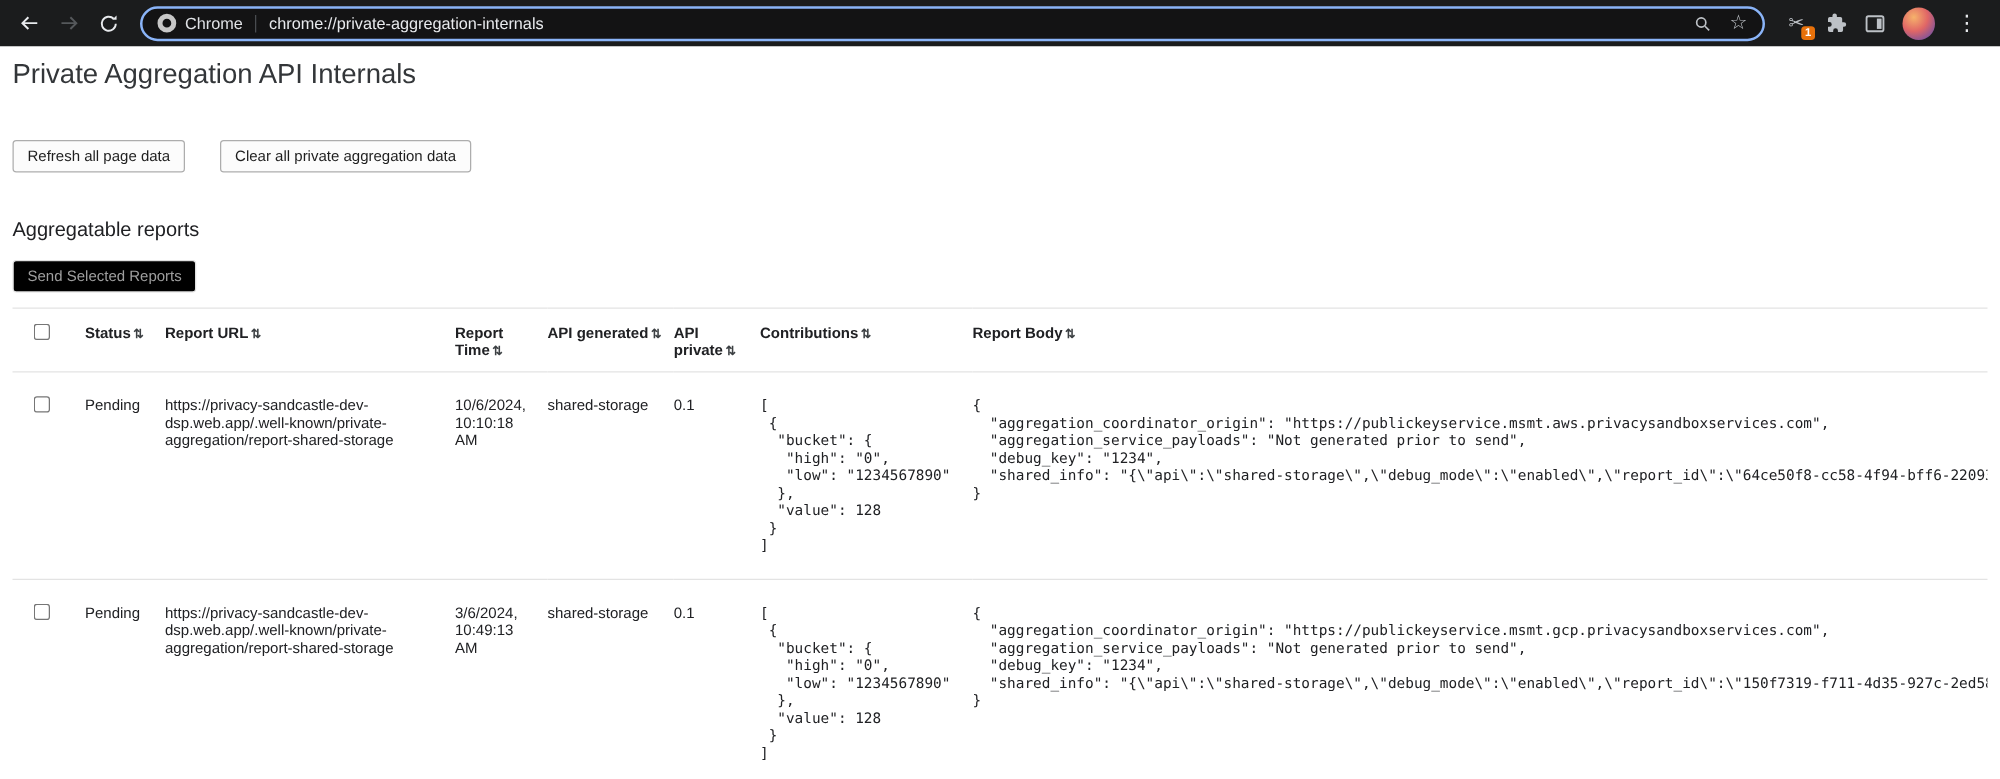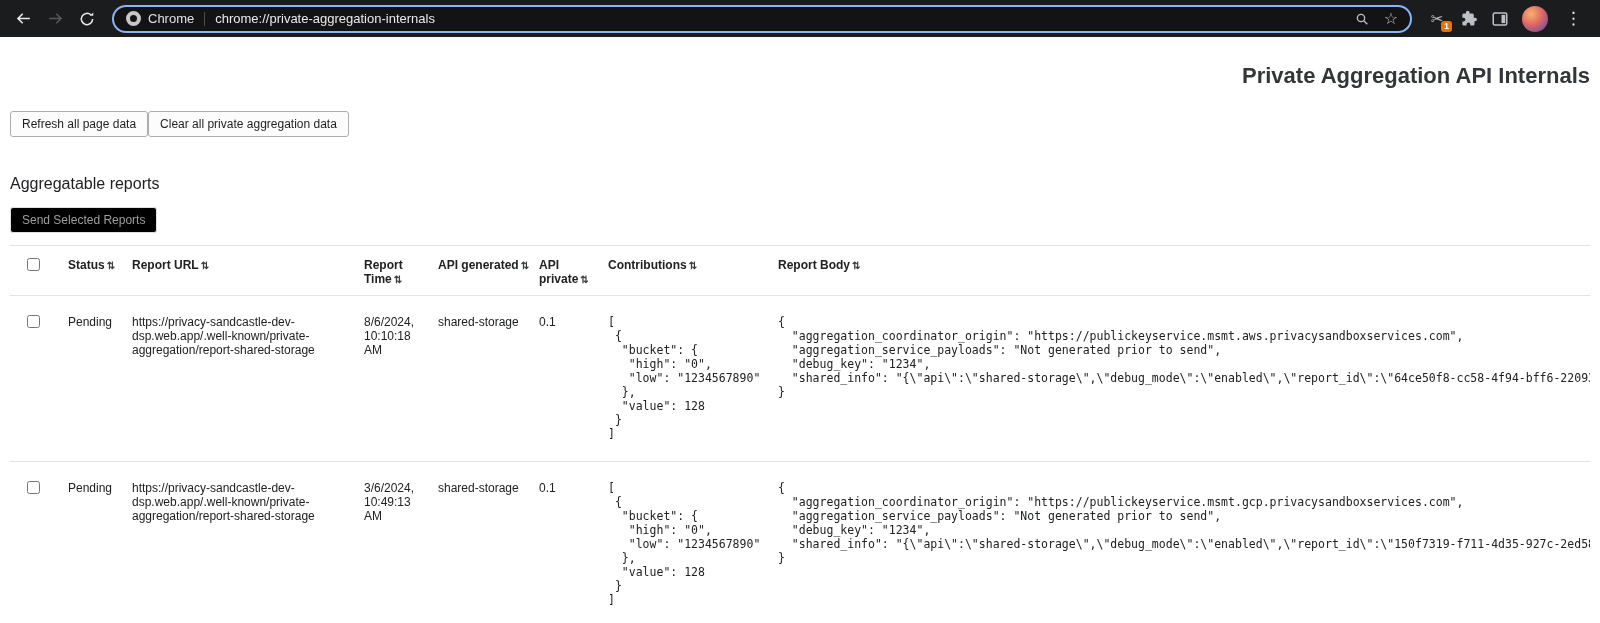--- a/index.html
+++ b/index.html
@@ -45,22 +45,22 @@
   }
   .avatar {
     width: 26px; height: 26px; border-radius: 50%;
     background: radial-gradient(circle at 35% 30%, #f6b26b, #e06666 45%, #674ea7 90%);
     cursor: pointer; flex: 0 0 auto;
   }
   .menu-dots { color: #e8eaed; font-size: 17px; line-height: 1; padding: 0 4px; cursor: pointer; }
 
   
   .content { padding: 0 10px; color: #202124; }
-  .page-title { font-size: 22px; font-weight: bold; color: #333639; margin-top: 26px; text-align: right; }
-  .top-buttons { margin-top: 22px; display: flex; }
+  .page-title { font-size: 22px; font-weight: normal; color: #333639; margin-top: 9px; }
+  .top-buttons { margin-top: 40px; display: flex; gap: 28px; }
   .btn {
     font-family: inherit; font-size: 12px; color: #1f1f1f;
     background: #fcfcfc; border: 1px solid #adadad; border-radius: 3px;
     padding: 5px 11px; cursor: pointer;
   }
   .section-title { font-size: 16px; font-weight: normal; color: #202124; margin-top: 38px; }
   .btn-send {
     font-family: inherit; margin-top: 14px; font-size: 12px;
     background: #000000; border: 1px solid #e0e0e0; border-radius: 3px;
     color: #9e9e9e; padding: 5px 11px;
@@ -174,21 +174,21 @@
         <th><span>API private</span><span class="sort">⇅</span></th>
         <th><span>Contributions</span><span class="sort">⇅</span></th>
         <th><span>Report Body</span><span class="sort">⇅</span></th>
       </tr>
     </thead>
     <tbody>
       <tr>
         <td class="cb"><input type="checkbox" style=""></td>
         <td>Pending</td>
         <td class="url-cell">https://privacy-sandcastle-dev-dsp.web.app/.well-known/private-aggregation/report-shared-storage</td>
-        <td>8/6/2024, 10:10:18 AM</td>
+        <td>10/6/2024, 10:10:18 AM</td>
         <td>shared-storage</td>
         <td>0.1</td>
         <td>
             <pre class="json">[
  {
   "bucket": {
    "high": "0",
    "low": "1234567890"
   },
   "value": 128

